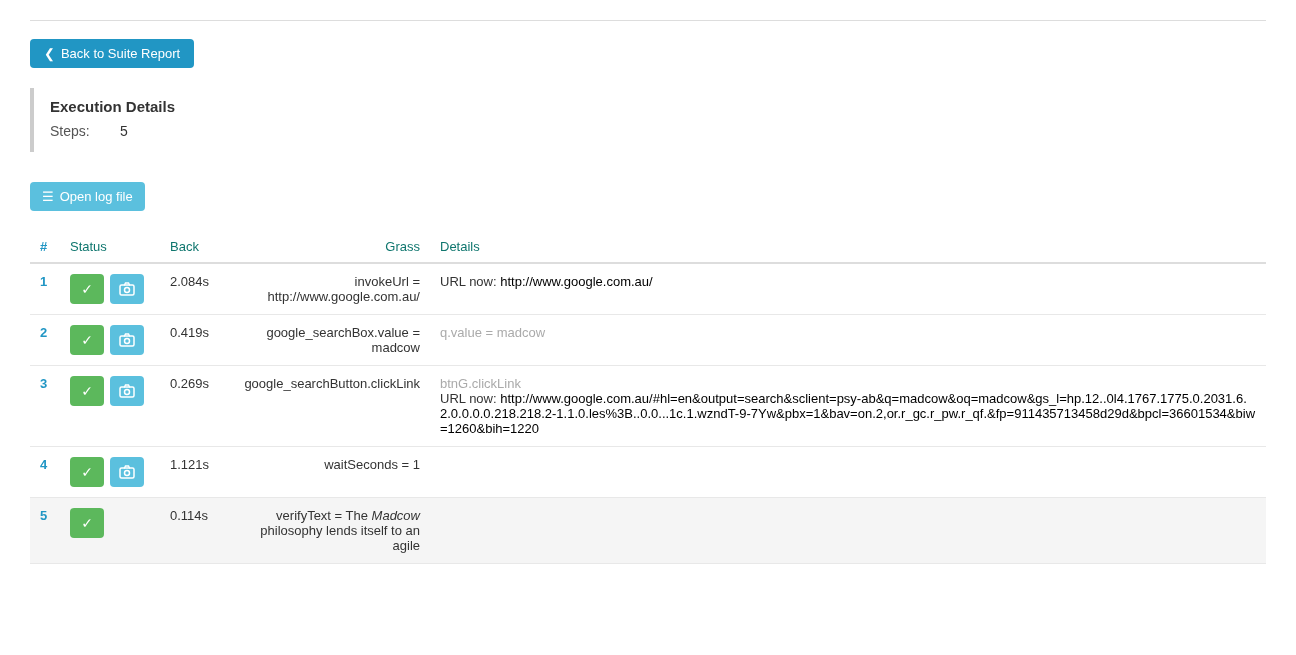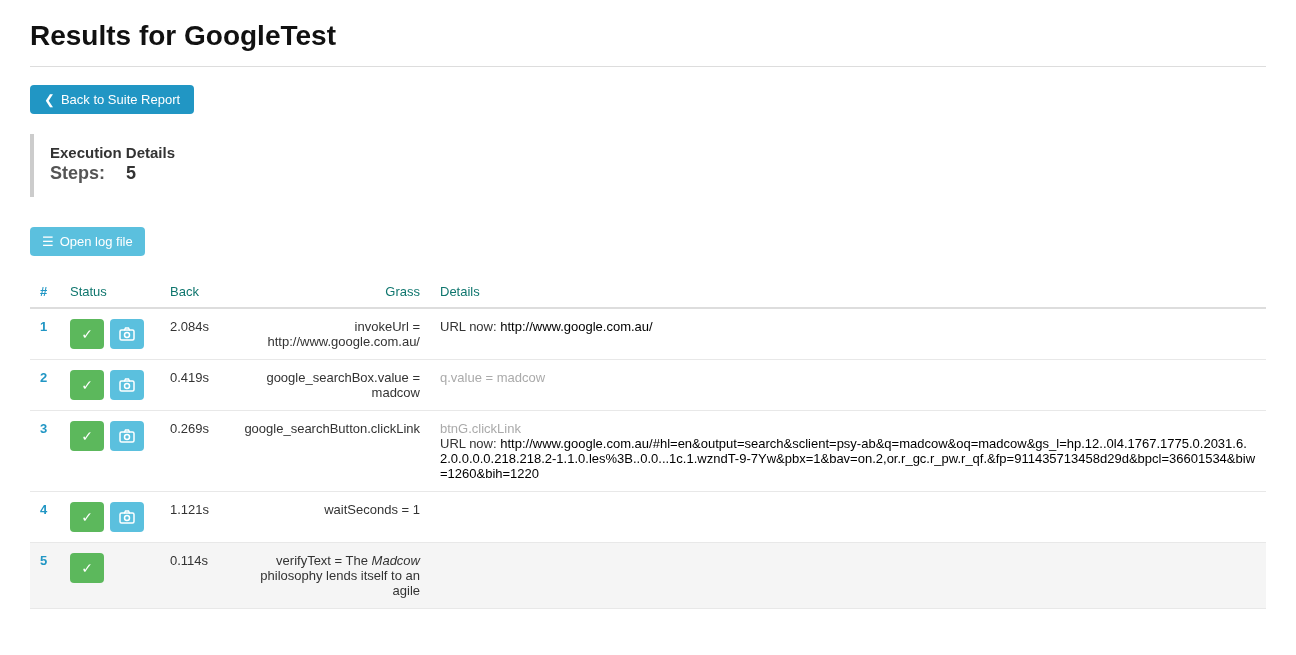--- a/index.html
+++ b/index.html
@@ -39,28 +39,27 @@
     }
     .execution-box {
       border-left: 4px solid #ccc;
       padding: 10px 16px;
       margin-bottom: 18px;
       background: #fff;
     }
     .execution-title {
       font-weight: bold;
       font-size: 15px;
-      margin-bottom: 2px;
+      margin-bottom: 8px;
     }
     .execution-row {
       display: flex;
-      gap: 16px;
+      gap: 10px;
       margin-bottom: 3px;
-      font-size: 18px;
-      font-weight: bold;
+      font-size: 14px;
     }
     .execution-label {
       color: #555;
       width: 60px;
     }
     .execution-value {
       color: #333;
     }
     .btn-log {
       background: #5bc0de;
@@ -144,21 +143,20 @@
       text-decoration: none;
     }
     .text-muted {
       color: #aaa;
     }
   </style>
 </head>
 <body>
 
 <div class="page-wrapper">
-  <h1 class="page-title">Results for GoogleTest</h1>
   <hr class="divider">
 
   <button class="btn-back">
     <span>❮</span>
     <span>Back to Suite Report</span>
   </button>
 
   <div class="execution-box">
     <div class="execution-title">Execution Details</div>
     <div class="execution-row">

